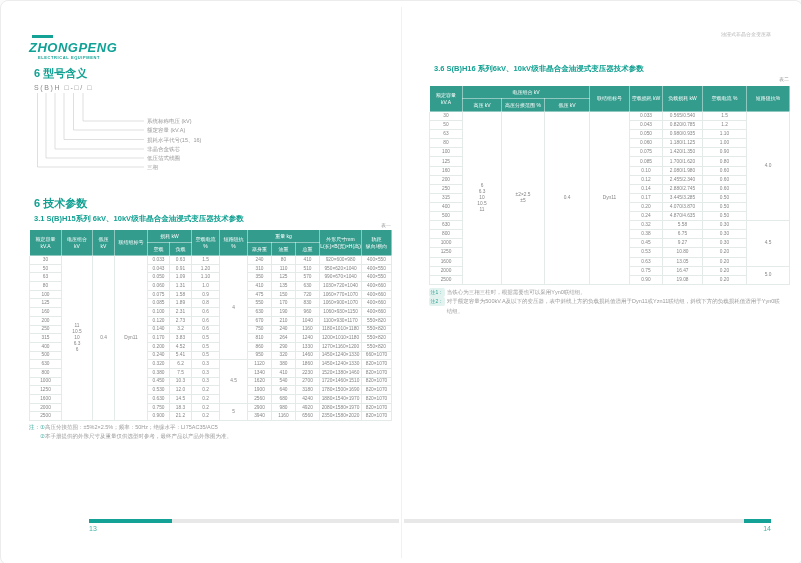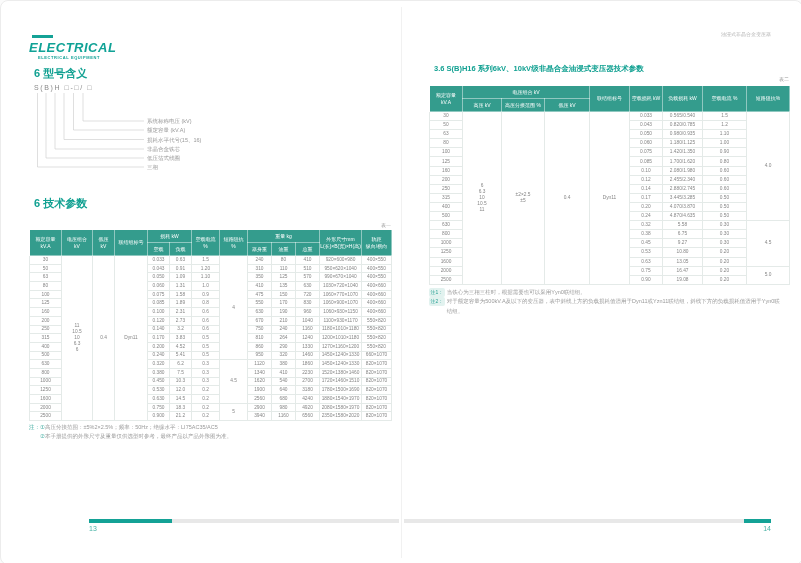--- a/index.html
+++ b/index.html
@@ -34,21 +34,21 @@
   .pagenum{top:524px;font-size:7px;color:#49b3a6;}
   svg.diagram{position:absolute;left:0;top:0;pointer-events:none;}
 </style>
 </head>
 <body>
 
 <div class="spread">
   <div class="abs spine"></div>
 
   <div class="abs logo-dash"></div>
-  <div class="abs logo-text">ELECTRICAL</div>
+  <div class="abs logo-text">ZHONGPENG</div>
   <div class="abs logo-sub">ELECTRICAL EQUIPMENT</div>
 
   <div class="abs h-big" style="left:33px;top:65px;">6 型号含义</div>
   <div class="abs model-code">S(B)H □-□/ □</div>
 
   <svg class="diagram" width="400" height="200">
     <g stroke="#c9c9c9" stroke-width="0.6" fill="none">
       <polyline points="82,92 82,120 143,120"></polyline>
       <polyline points="72.5,92 72.5,129 143,129"></polyline>
       <polyline points="63,92 63,138.5 143,138.5"></polyline>
@@ -60,20 +60,21 @@
   <div id="callouts">
       <div class="callout-label" style="top: 117px;">系统标称电压 (kV)</div>
       <div class="callout-label" style="top: 126px;">额定容量 (kV.A)</div>
       <div class="callout-label" style="top: 135.5px;">损耗水平代号(15、16)</div>
       <div class="callout-label" style="top: 145px;">非晶合金铁芯</div>
       <div class="callout-label" style="top: 154px;">低压箔式线圈</div>
       <div class="callout-label" style="top: 163px;">三相</div>
     </div>
 
   <div class="abs h-big" style="left:33px;top:195px;">6 技术参数</div>
+  <div class="abs h-small" style="left:33px;top:213px;">3.1 S(B)H15系列 6kV、10kV级非晶合金油浸式变压器技术参数</div>
   <div class="abs tag" style="left:355px;top:221px;width:35px;">表一</div>
   <table id="table1" class="abs" style="left:28px;top:228px;width:362px;">
       <colgroup>
         <col style="width: 32px;">
         <col style="width: 31px;">
         <col style="width: 22px;">
         <col style="width: 33px;">
         <col style="width: 22px;">
         <col style="width: 22px;">
         <col style="width: 28px;">

